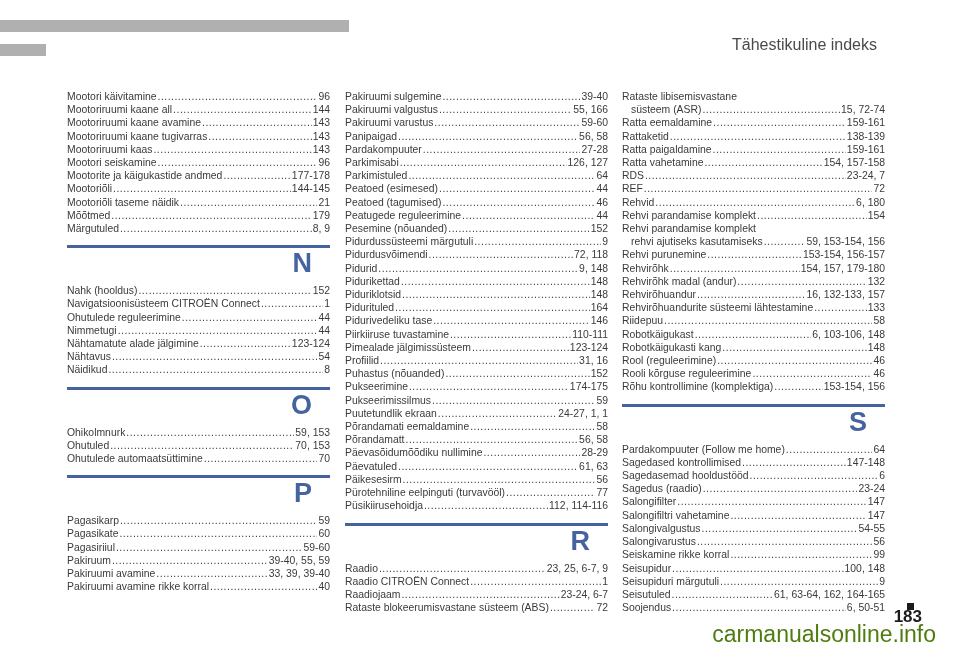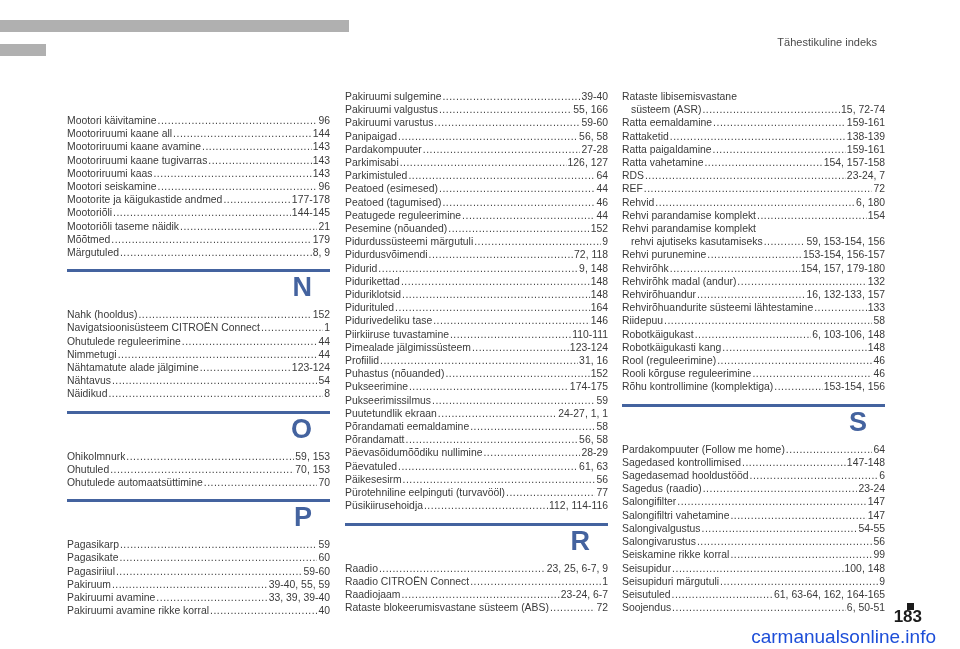--- a/index.html
+++ b/index.html
@@ -23,27 +23,27 @@
     width: 349px; height: 12px;
     background: var(--bar-gray);
   }
   .topbar-short {
     position: absolute; left: 0; top: 44px;
     width: 46px; height: 12px;
     background: var(--bar-gray);
   }
   .header-title {
     position: absolute; top: 36px; right: 83px;
-    font-size: 11px; color: #4a4a4a;
+    font-size: 16px; color: #4a4a4a;
   }
   .col {
     position: absolute; top: 90px; width: 263px;
     font-size: 10.4px; color: var(--text);
   }
-  .col1 { left: 67px; margin-top: 24px; }
+  .col1 { left: 67px; }
   .col2 { left: 345px; }
   .col3 { left: 622px; }
   .entry {
     display: flex; align-items: baseline;
     line-height: 13.2px; white-space: nowrap;
   }
   .entry .label { flex: 0 1 auto; overflow: hidden; }
   .entry .dots  { flex: 1 1 0; overflow: hidden; margin: 0 1px; }
   .entry .dots::after {
     content: "..........................................................................................................";
@@ -61,21 +61,21 @@
   .footer-square {
     position: absolute; right: 46px; bottom: 39px;
     width: 7px; height: 7px; background: #1b1b1b;
   }
   .page-number {
     position: absolute; right: 38px; bottom: 22px;
     font-size: 17px; font-weight: bold; color: #1b1b1b;
   }
   .watermark {
     position: absolute; right: 24px; bottom: 1px;
-    font-size: 19px; color: #1d4ed8;
+    font-size: 23px; color: #4d7c0f;
   }
 </style>
 </head>
 <body>
 
 <div class="page">
   <div class="topbar-long"></div>
   <div class="topbar-short"></div>
   <div class="header-title">Tähestikuline indeks</div>
 

